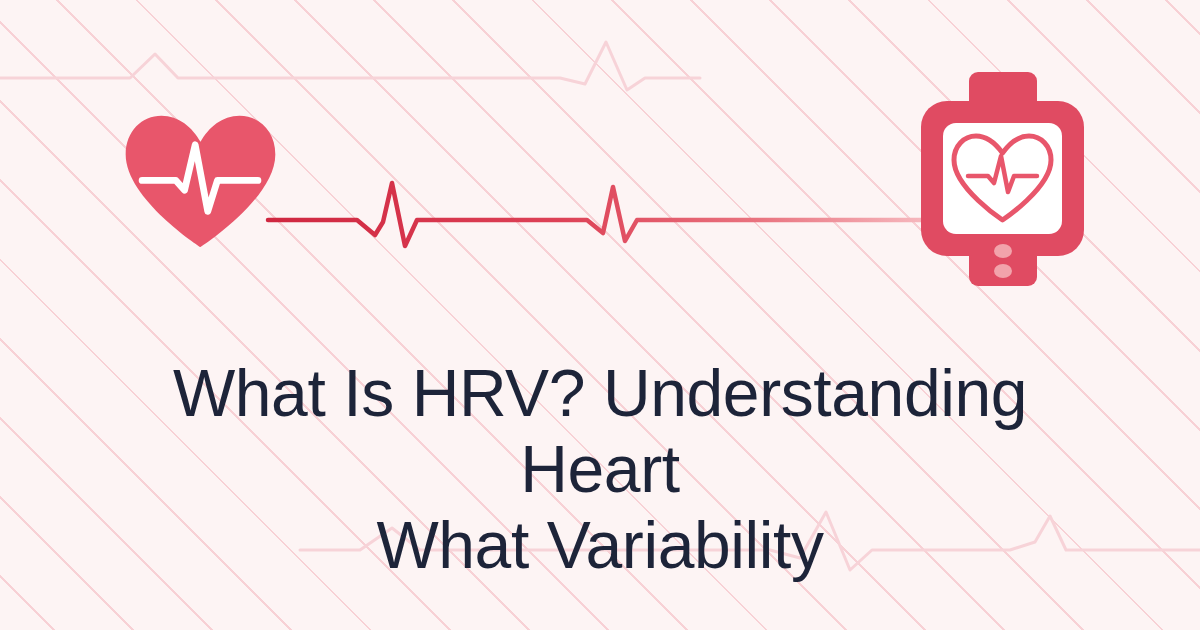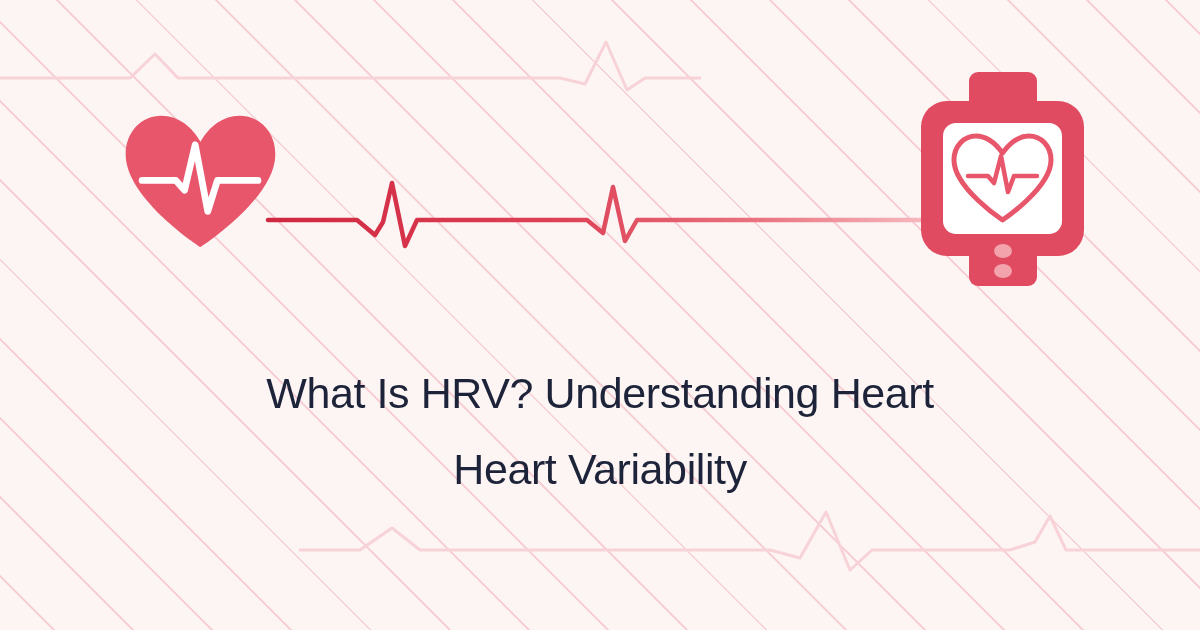--- a/index.html
+++ b/index.html
@@ -35,21 +35,21 @@
   #heart-icon   { position:absolute; left:118px; top:110px; width:165px; height:140px; }
   #main-ecg     { position:absolute; left:265px; top:175px; width:660px; height:75px; }
   #watch-icon   { position:absolute; left:915px; top:68px;  width:175px; height:220px; }
 
   #title {
     position:absolute;
     left:0; top:355px;
     width:1200px;
     text-align:center;
     color:#1d2439;
-    font-size:43px;
+    font-size:66px;
     line-height:76px;
     font-weight:400;
     letter-spacing:-0.4px;
     padding:0 120px;
   }
   #title .line { display:block; }
 </style>
 </head>
 <body>
 
@@ -106,16 +106,16 @@
              C126,68 136,78 136,92
              C136,120 87.5,152 87.5,152 Z" fill="none" stroke="#e8566b" stroke-width="5" stroke-linejoin="round"></path>
     <path d="M53,108 L73,108 L79,115 L86,88 L93,124 L99,108 L122,108" fill="none" stroke="#e8566b" stroke-width="4.5" stroke-linecap="round" stroke-linejoin="round"></path>
 
     <ellipse cx="88" cy="183" rx="9" ry="7" fill="#f2a3ab"></ellipse>
     <ellipse cx="88" cy="203" rx="9" ry="7" fill="#f2a3ab"></ellipse>
   </svg>
 
   <h1 id="title">
     <span class="line">What Is HRV? Understanding Heart</span>
-    <span class="line">Heart Variability</span>
+    <span class="line">What Variability</span>
   </h1>
 
 </div>
 
 </body></html>

